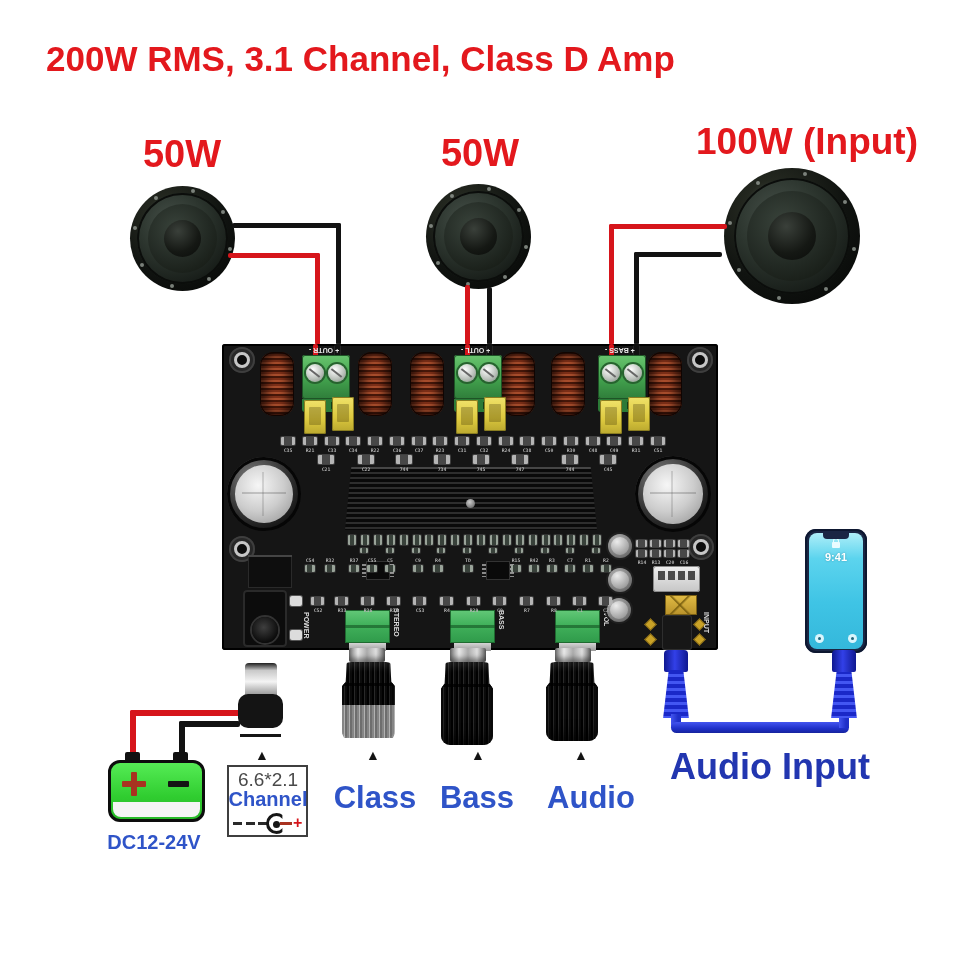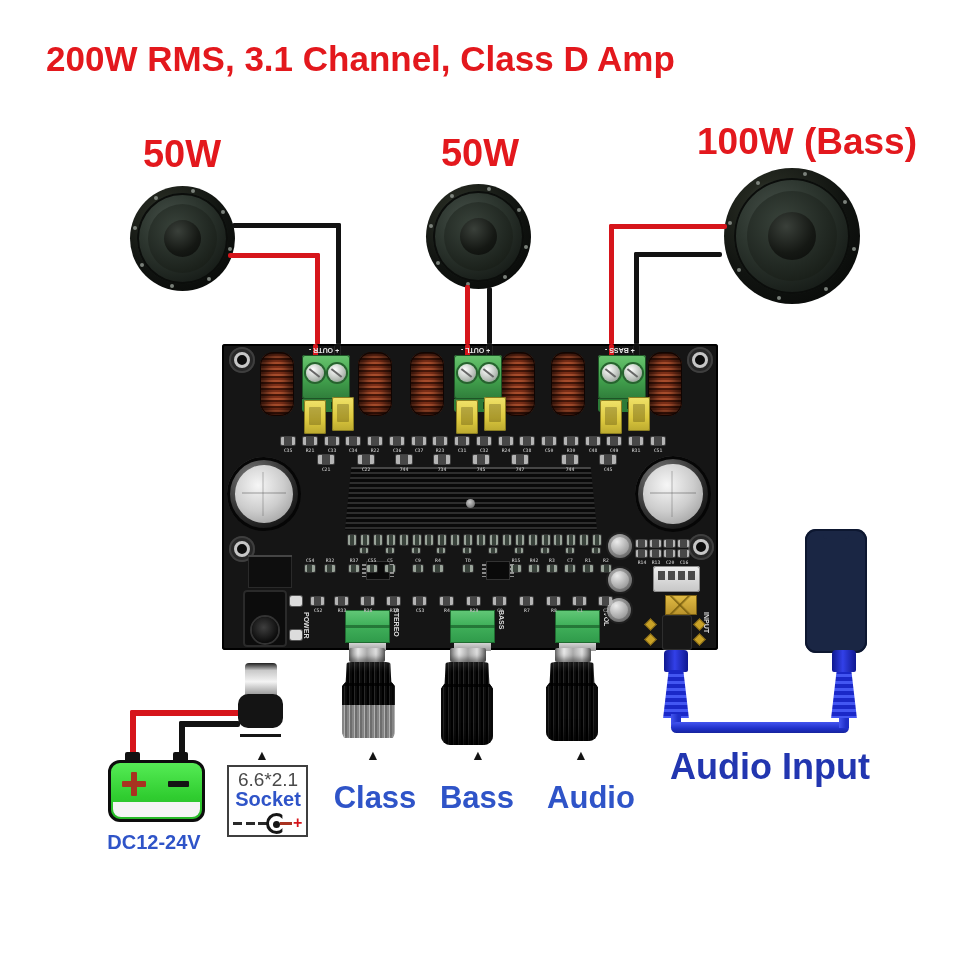--- a/index.html
+++ b/index.html
@@ -81,21 +81,21 @@
   .tri{color:#131313;font-size:14px;transform:translateX(-50%);}
 </style>
 </head>
 <body>
 
 <div id="stage">
   <div class="txt red-t" style="left:46px;top:39px;font-size:35px;">200W RMS, 3.1 Channel, Class D Amp</div>
 
   <div class="txt red-t ctr" style="left:182px;top:133px;font-size:38px;">50W</div>
   <div class="txt red-t ctr" style="left:480px;top:132px;font-size:38px;">50W</div>
-  <div class="txt red-t ctr" style="left:807px;top:121px;font-size:37px;">100W (Bass)</div>
+  <div class="txt red-t ctr" style="left:807px;top:121px;font-size:37px;">100W (Input)</div>
 
   <div class="speaker" style="left:130px;top:186px;width:105px;height:105px;">
     <div class="face"></div>
     <div class="cone"></div>
     <div class="dome"></div>
   <i class="screw" style="left: 95.4839%; top: 59.6679%;"></i>
       <i class="screw" style="left: 75.3257%; top: 88.9982%;"></i>
       <i class="screw" style="left: 40.3321%; top: 95.4839%;"></i>
       <i class="screw" style="left: 11.0018%; top: 75.3257%;"></i>
       <i class="screw" style="left: 4.51614%; top: 40.3321%;"></i>
@@ -455,20 +455,32 @@
       <b></b>
     </div>
   <div class="knob" style="left:441px;top:662px;width:52px;height:83px;">
       <i></i>
     </div>
   <div class="knob" style="left:546px;top:662px;width:52px;height:79px;">
       <i></i>
     </div>
 
   <div class="phone" style="left:805px;top:529px;width:62px;height:124px;">
+    <div class="pscreen">
+      <span class="lock" style="top:9px;">
+          <i></i>
+        </span>
+      <div class="ptime" style="top:18px;">9:41</div>
+      <span class="picon" style="left:6px;bottom:6px;">
+          <i></i>
+        </span>
+      <span class="picon" style="right:6px;bottom:6px;">
+          <i></i>
+        </span>
+    </div>
     <div class="notch"></div>
   </div>
 
   <div class="plugtop" style="left:664px;top:650px;width:24px;height:22px;"></div>
   <div class="boot" style="left:662px;top:670px;width:28px;height:48px;"></div>
   <div class="cblv" style="left:671px;top:714px;width:10px;height:14px;"></div>
   <div class="cbl" style="left:671px;top:722px;width:178px;height:11px;"></div>
   <div class="cblv" style="left:839px;top:714px;width:10px;height:14px;"></div>
   <div class="boot" style="left:830px;top:670px;width:28px;height:48px;"></div>
   <div class="plugtop" style="left:832px;top:650px;width:24px;height:22px;"></div>
@@ -486,21 +498,21 @@
     <div class="band"></div>
   </div>
   <div class="txt blue-t ctr" style="left:154px;top:831px;font-size:20px;">DC12-24V</div>
 
   <div class="ptip" style="left:245px;top:663px;width:32px;height:34px;"></div>
   <div class="pbody" style="left:238px;top:694px;width:45px;height:34px;"></div>
   <div style="left:240px;top:734px;width:41px;height:3px;background:#161616;"></div>
 
   <div class="sbox" style="left:227px;top:765px;width:81px;height:72px;">
     <div class="txt ctr" style="left:39px;top:2px;font-size:19px;color:#4a4a4a;font-weight:normal;">6.6*2.1</div>
-    <div class="txt blue-t ctr" style="left:39px;top:21px;font-size:20px;">Socket</div>
+    <div class="txt blue-t ctr" style="left:39px;top:21px;font-size:20px;">Channel</div>
     <span class="dash" style="left:4px;top:55px;width:9px;height:3px;"></span>
     <span class="dash" style="left:17px;top:55px;width:9px;height:3px;"></span>
     <span class="dash" style="left:29px;top:55px;width:10px;height:3px;"></span>
     <span style="left:37px;top:46px;width:21px;height:21px;border:3px solid #161616;border-radius:50%;background:#fff;clip-path:polygon(0 0,78% 0,78% 28%,50% 28%,50% 72%,78% 72%,78% 100%,0 100%);"></span>
     <span class="dash" style="left:44px;top:54px;width:7px;height:7px;border-radius:50%;background:#161616;"></span>
     <span class="dash" style="left:51px;top:55px;width:12px;height:3px;background:#a83220;"></span>
     <span class="txt" style="left:64px;top:47px;font-size:16px;color:#d6151b;">+</span>
   </div>
 
   <span class="tri" style="left:262px;top:747px;">▲</span>

